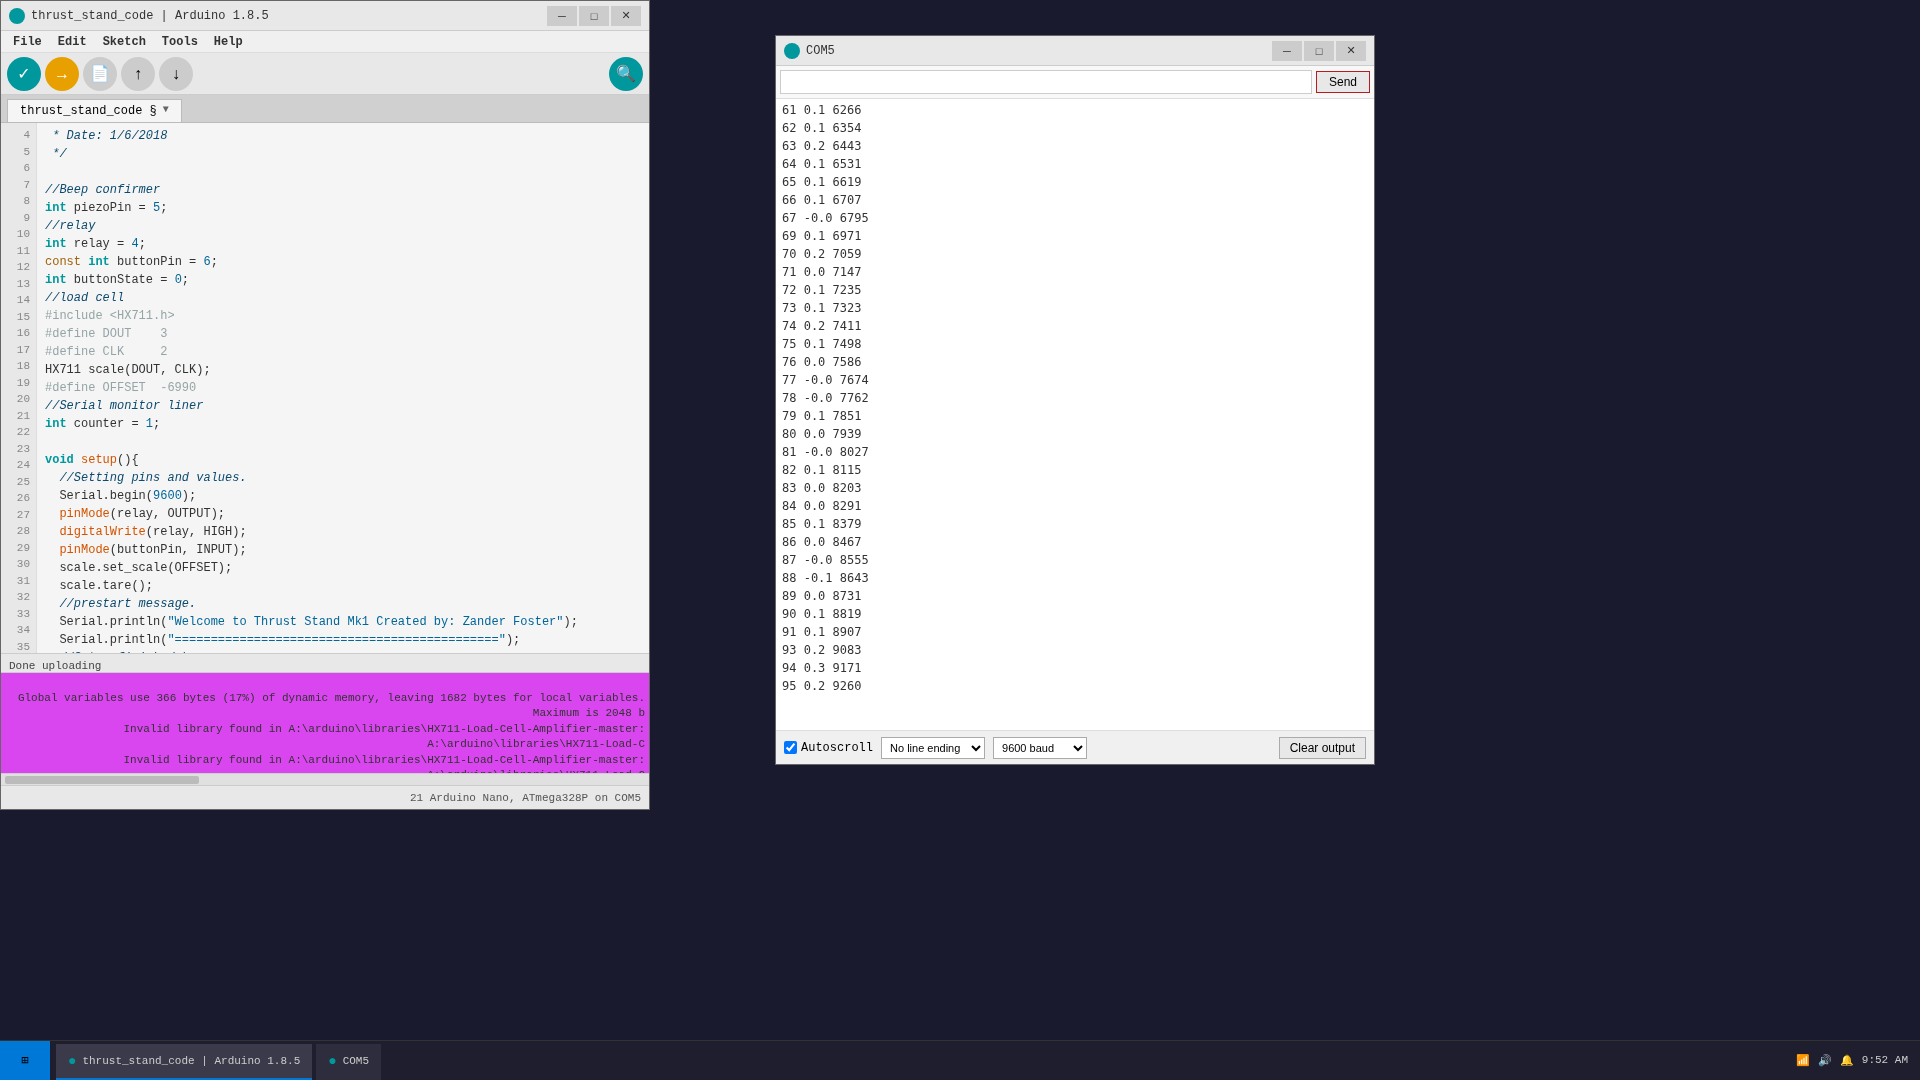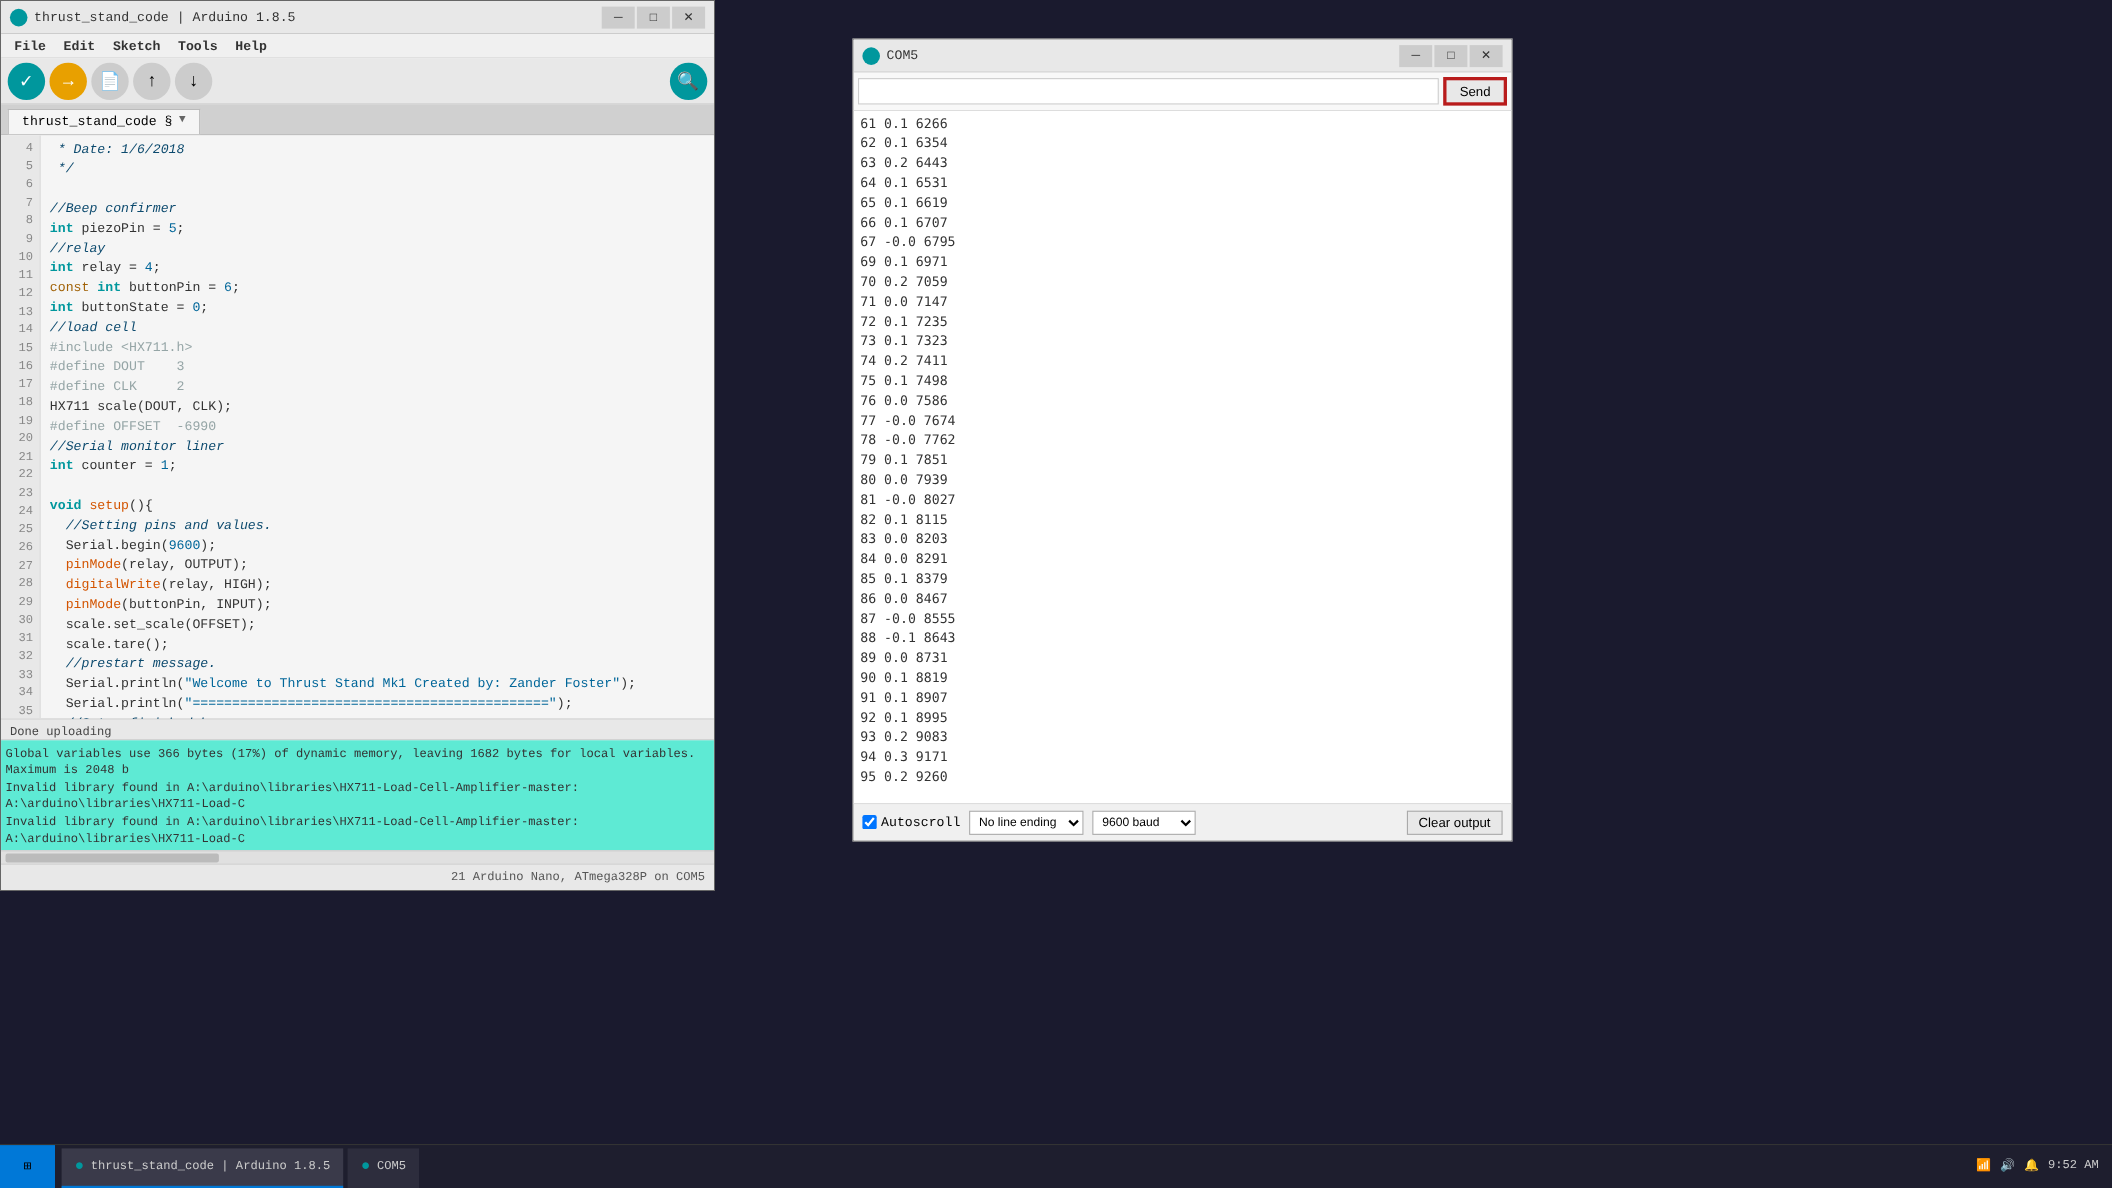--- a/index.html
+++ b/index.html
@@ -239,27 +239,28 @@
       background: #e8e8e8;
       border-top: 1px solid #ccc;
       border-bottom: 1px solid #ccc;
       display: flex;
       align-items: flex-end;
       padding: 0 8px;
       font-size: 11px;
       color: #444;
     }
     .output-console {
-      background: #5eead4;
+      background: #d946ef;
       height: 100px;
       overflow: hidden;
       font-size: 11px;
       color: #333;
-      padding: 6px 4px;
+      padding: 18px 4px;
       line-height: 1.4;
+      text-align: right;
     }
     .status-bar-bottom {
       background: #e8e8e8;
       height: 24px;
       display: flex;
       align-items: center;
       padding: 0 8px;
       font-size: 11px;
       color: #555;
       border-top: 1px solid #ccc;
@@ -312,21 +313,21 @@
       height: 24px;
       border: 1px solid #ccc;
       padding: 0 4px;
       font-size: 12px;
       font-family: monospace;
     }
     .send-btn {
       margin-left: 4px;
       padding: 3px 12px;
       background: #e8e8e8;
-      border: 3px solid #b91c1c;
+      border: 1px solid #b91c1c;
       cursor: pointer;
       font-size: 12px;
     }
 
     
     .com-data {
       flex: 1;
       overflow-y: auto;
       overflow-x: hidden;
       background: white;
@@ -561,21 +562,20 @@
     <div class="com-data-row">82 0.1 8115</div>
     <div class="com-data-row">83 0.0 8203</div>
     <div class="com-data-row">84 0.0 8291</div>
     <div class="com-data-row">85 0.1 8379</div>
     <div class="com-data-row">86 0.0 8467</div>
     <div class="com-data-row">87 -0.0 8555</div>
     <div class="com-data-row">88 -0.1 8643</div>
     <div class="com-data-row">89 0.0 8731</div>
     <div class="com-data-row">90 0.1 8819</div>
     <div class="com-data-row">91 0.1 8907</div>
-    <div class="com-data-row">92 0.1 8995</div>
     <div class="com-data-row">93 0.2 9083</div>
     <div class="com-data-row">94 0.3 9171</div>
     <div class="com-data-row">95 0.2 9260</div>
 
   </div>
 
   <div class="com-bottom">
     <label class="autoscroll-cb">
       <input type="checkbox" checked="" style="">
       <span>Autoscroll</span>

